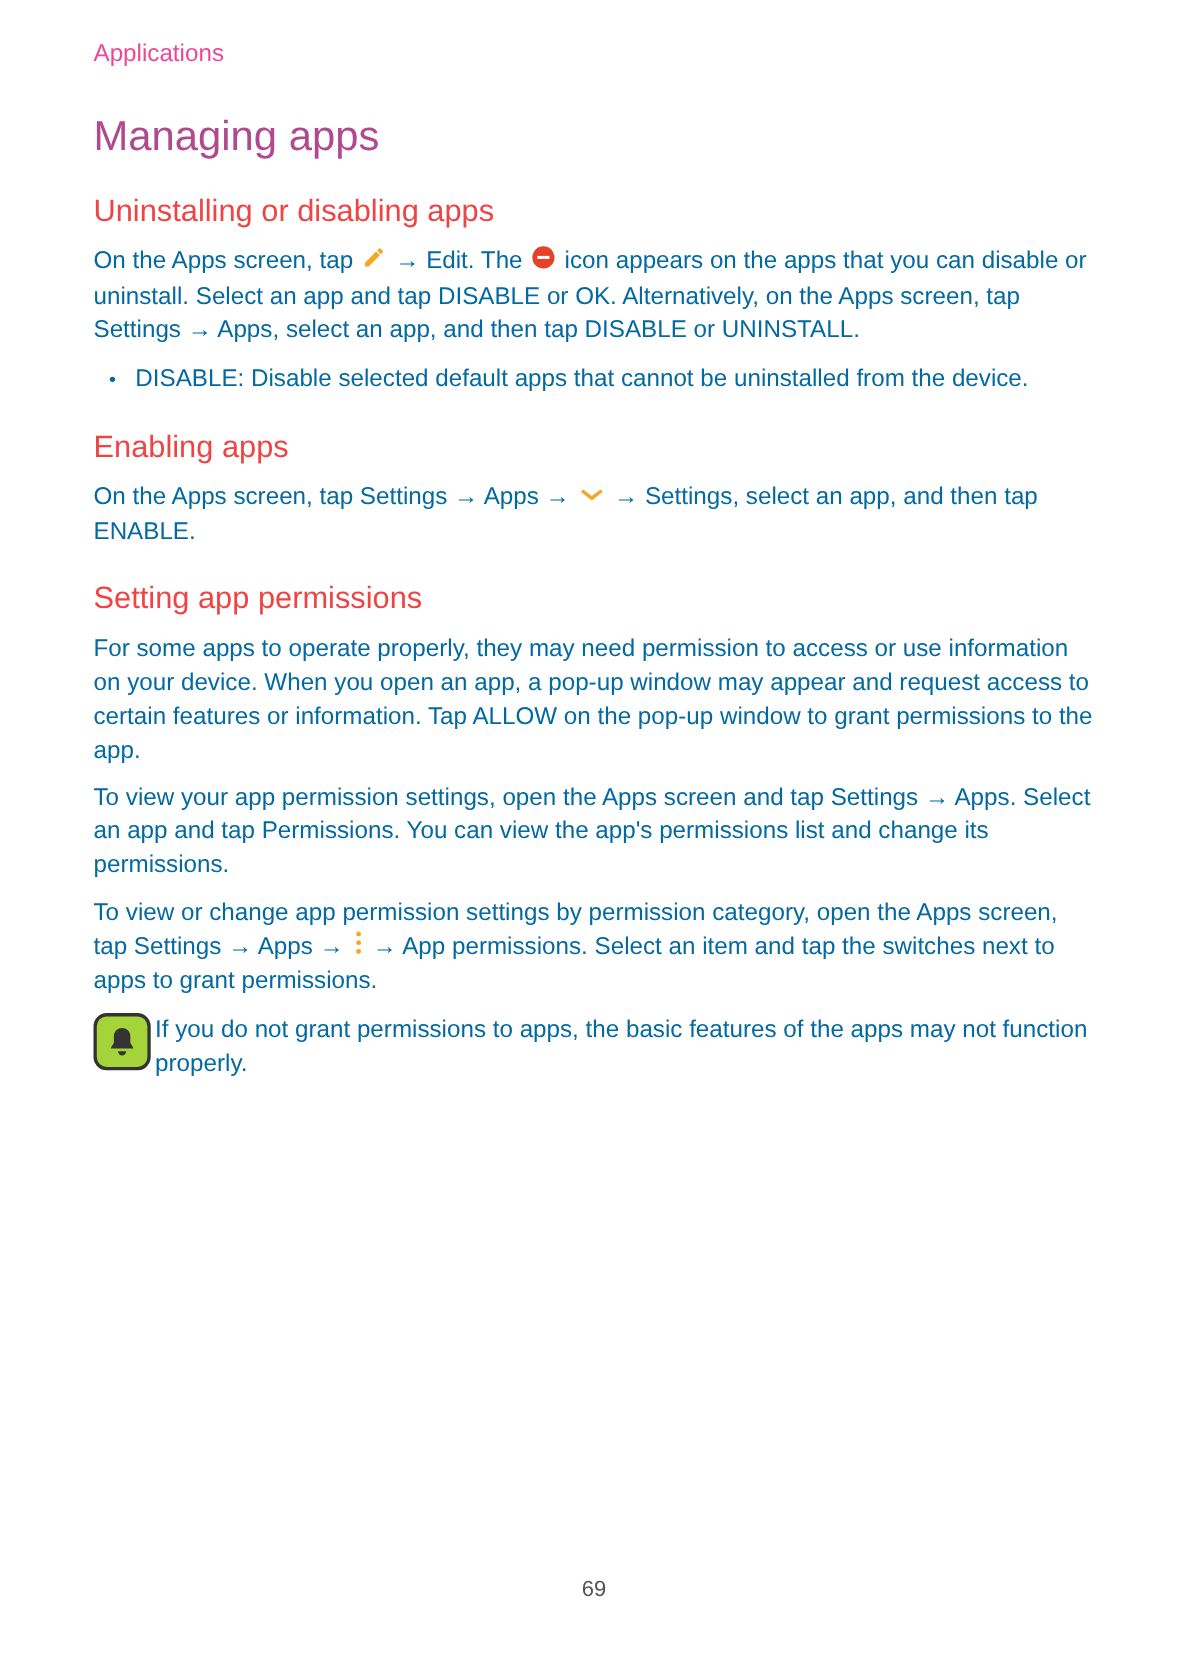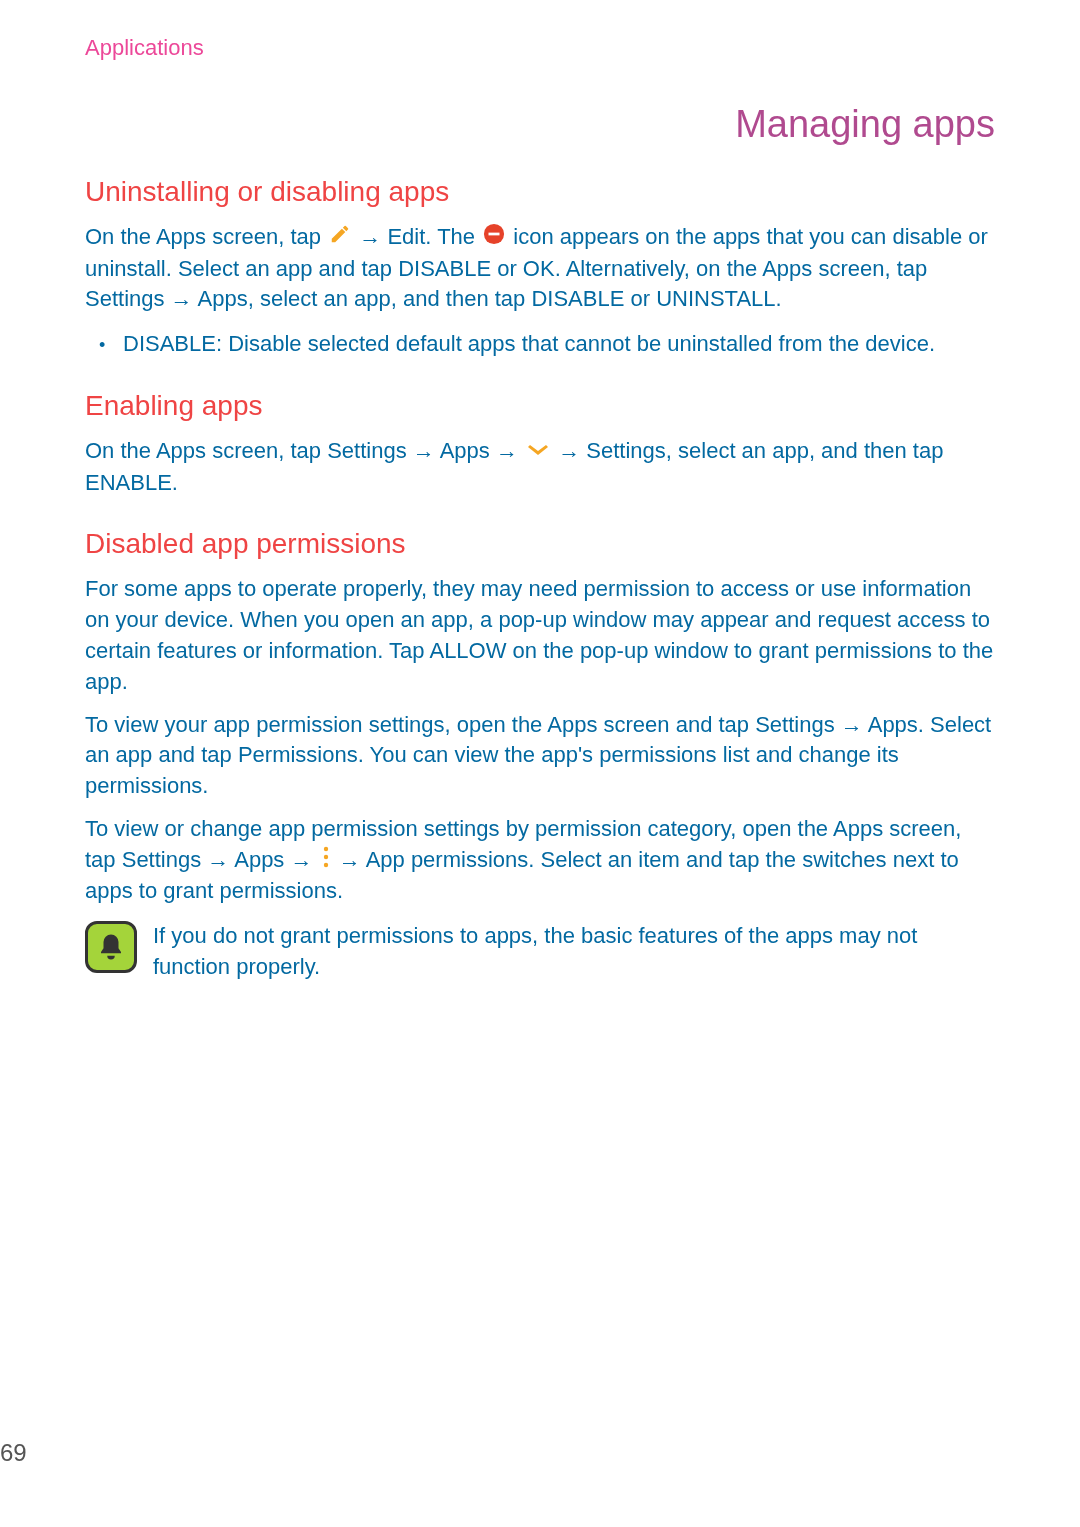--- a/index.html
+++ b/index.html
@@ -15,21 +15,20 @@
     .header {
       font-size: 22px;
       color: #ec4899;
       margin-bottom: 42px;
     }
     h1 {
       color: #b04a8f;
       font-size: 38px;
       font-weight: normal;
       margin-bottom: 24px;
-      text-align: right;
     }
     h2 {
       font-size: 28px;
       font-weight: normal;
       color: #ef4444;
       margin-bottom: 14px;
       margin-top: 30px;
     }
     p, li {
       font-size: 22px;
@@ -49,21 +48,21 @@
       content: "•";
       display: inline-block;
       width: 24px;
       margin-left: -24px;
       font-size: 18px;
       vertical-align: middle;
     }
     .note-box {
       display: flex;
       align-items: flex-start;
-      gap: 16px;
+      gap: 4px;
       margin-top: 14px;
     }
     .note-icon-wrap {
       flex-shrink: 0;
       width: 52px;
       height: 52px;
       border-radius: 12px;
       background: #a4d43a;
       display: flex;
       align-items: center;
@@ -72,25 +71,25 @@
     }
     .note-icon-wrap svg { width: 30px; height: 30px; }
     .note-text p { margin-bottom: 0; }
     .inline-icon {
       display: inline-block;
       vertical-align: middle;
       margin: 0 2px;
     }
     .page-number {
       position: absolute;
-      bottom: 60px;
+      bottom: 70px;
       left: 0;
       right: 0;
-      text-align: left;
-      font-size: 24px;
+      text-align: center;
+      font-size: 20px;
       color: #555;
     }
   </style>
 </head>
 <body>
 
 <div class="header">Applications</div>
 
 <h1>Managing apps</h1>
 
@@ -111,21 +110,21 @@
 
 <h2>Enabling apps</h2>
 <div class="paragraph-group">
 <p>
   <span>On the Apps screen, tap </span><span>Settings</span><span> → </span><span>Apps</span><span> → </span><span class="inline-icon"><svg width="24" height="16" viewBox="0 0 24 16">
           <path fill="#f5a623" d="M2 4 l10 8 l10 -8 l-2 -2 l-8 6 l-8 -6 z"></path>
         </svg></span><span> → </span><span>Settings</span><span>, select an app, and then tap </span><span>ENABLE</span><span>.</span>
 </p>
 </div>
 
-<h2>Disabled app permissions</h2>
+<h2>Setting app permissions</h2>
 <p>
   <span>For some apps to operate properly, they may need permission to access or use information on your device. When you open an app, a pop-up window may appear and request access to certain features or information. Tap </span><span>ALLOW</span><span> on the pop-up window to grant permissions to the app.</span>
 </p>
 <p>
   <span>To view your app permission settings, open the Apps screen and tap </span><span>Settings</span><span> → </span><span>Apps</span><span>. Select an app and tap </span><span>Permissions</span><span>. You can view the app's permissions list and change its permissions.</span>
 </p>
 <p>
   <span>To view or change app permission settings by permission category, open the Apps screen, tap </span><span>Settings</span><span> → </span><span>Apps</span><span> → </span><span class="inline-icon"><svg width="10" height="22" viewBox="0 0 10 22">
         <circle cx="5" cy="3" r="2.2" fill="#f5a623"></circle>
         <circle cx="5" cy="11" r="2.2" fill="#f5a623"></circle>

